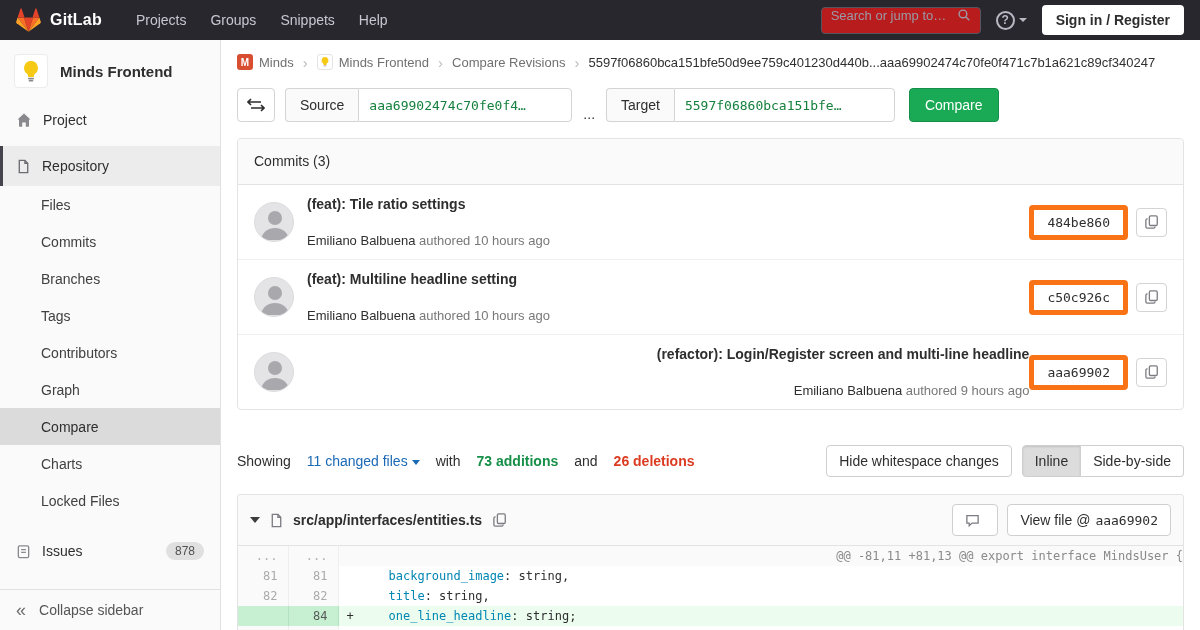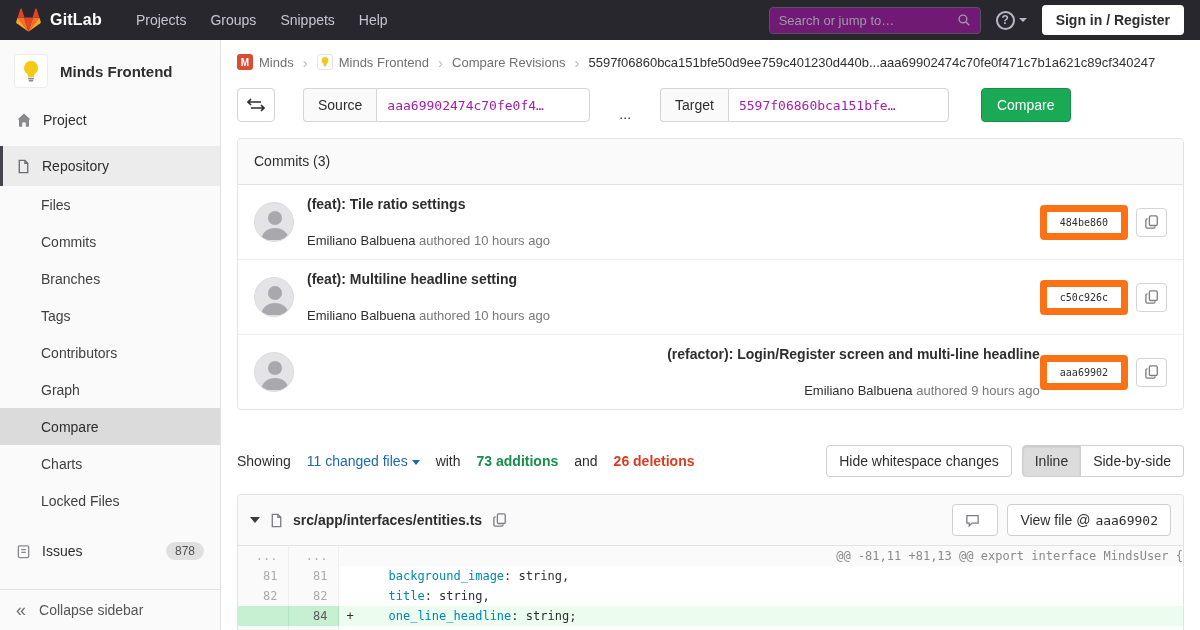--- a/index.html
+++ b/index.html
@@ -7,21 +7,21 @@
   body { font-family:"Liberation Sans", sans-serif; background:#fff; position:relative; overflow:hidden; color:#2e2e2e; }
   svg { display:block; }
 
   
   .navbar { position:absolute; top:0; left:0; width:1200px; height:40px; background:#28272e; display:flex; align-items:center; padding:0 16px; z-index:20; }
   .brand { display:flex; align-items:center; gap:9px; }
   .brand-name { color:#fff; font-weight:bold; font-size:16px; letter-spacing:.2px; }
   .nav-menu { display:flex; margin-left:22px; }
   .nav-menu-item { color:#c8c6d1; font-size:14px; padding:10px 12px; cursor:pointer; }
   .nav-right { margin-left:auto; display:flex; align-items:center; gap:15px; }
-  .search-box { width:212px; height:27px; background:#701a75; border:1px solid #56545f; border-radius:4px; display:flex; align-items:center; padding:0 9px; }
+  .search-box { width:160px; height:27px; background:#b91c1c; border:1px solid #56545f; border-radius:4px; display:flex; align-items:flex-start; padding:0 9px; }
   .search-box input { flex:1; background:transparent; border:none; outline:none; color:#c5c3cd; font-size:13px; font-family:"Liberation Sans", sans-serif; min-width:0; }
   .search-box input::placeholder { color:#9c9aa6; }
   .help-wrap { display:flex; align-items:center; gap:4px; cursor:pointer; }
   .help-circle { width:19px; height:19px; border-radius:50%; border:2px solid #b9b7c2; color:#b9b7c2; font-size:12px; font-weight:bold; display:flex; align-items:center; justify-content:center; }
   .caret-dn { width:0; height:0; border-left:4px solid transparent; border-right:4px solid transparent; border-top:4px solid #b9b7c2; }
   .signin-btn { background:#fff; color:#2e2e2e; font-size:14px; font-weight:bold; border:none; border-radius:4px; padding:7px 14px; cursor:pointer; font-family:"Liberation Sans", sans-serif; }
 
   
   .sidebar { position:absolute; top:40px; left:0; width:221px; height:590px; background:#fafafa; border-right:1px solid #e1e1e1; }
   .context-header { display:flex; align-items:center; gap:12px; padding:14px 16px 12px 14px; cursor:pointer; }
@@ -40,39 +40,39 @@
   
   .main { position:absolute; top:40px; left:221px; width:979px; height:590px; background:#fff; padding:0 16px; overflow:hidden; }
 
   .breadcrumbs { display:flex; align-items:center; gap:9px; height:36px; padding-top:8px; font-size:13px; color:#707070; white-space:nowrap; }
   .crumb { display:flex; align-items:center; gap:6px; cursor:pointer; }
   .crumb-avatar { width:16px; height:16px; border-radius:3px; display:flex; align-items:center; justify-content:center; font-size:10px; font-weight:bold; color:#fff; background:#d84e31; }
   .crumb-avatar.light { background:#fff; border:1px solid #e3e3e3; }
   .crumb-sep { color:#bcbcbc; font-size:15px; line-height:1; }
   .crumb-current { color:#303030; font-size:13px; overflow:hidden; text-overflow:ellipsis; }
 
-  .compare-form { display:flex; align-items:flex-end; gap:28px; margin-top:12px; }
+  .compare-form { display:flex; align-items:flex-end; gap:10px; margin-top:12px; }
   .swap-btn { width:38px; height:34px; background:#fff; border:1px solid #d4d4d4; border-radius:4px; display:flex; align-items:center; justify-content:center; cursor:pointer; }
   .input-group { display:flex; height:34px; }
   .ig-label { display:flex; align-items:center; padding:0 14px; background:#fafafa; border:1px solid #d4d4d4; border-right:none; border-radius:4px 0 0 4px; font-size:14px; color:#2e2e2e; }
-  .ig-input { border:1px solid #d4d4d4; border-radius:0 4px 4px 0; background:#fff; font-family:"DejaVu Sans Mono","Liberation Mono",monospace; font-size:13px; color:#a21caf; padding:0 10px; outline:none; }
+  .ig-input { border:1px solid #d4d4d4; border-radius:0 4px 4px 0; background:#fff; font-family:"DejaVu Sans Mono","Liberation Mono",monospace; font-size:13px; color:#15803d; padding:0 10px; outline:none; }
   .dots-sep { font-size:14px; color:#2e2e2e; margin:0 1px; }
   .compare-btn { height:34px; background:#1aaa55; border:1px solid #168f48; color:#fff; font-size:14px; border-radius:4px; padding:0 15px; margin-left:4px; cursor:pointer; font-family:"Liberation Sans", sans-serif; }
 
   .commits-panel { margin-top:16px; border:1px solid #e3e3e3; border-radius:4px; background:#fff; }
   .panel-header { padding:13px 16px; background:#fafafa; border-bottom:1px solid #e3e3e3; font-size:14px; color:#2e2e2e; border-radius:4px 4px 0 0; line-height:19px; }
   .commit-row { display:flex; align-items:center; padding:11px 16px; border-bottom:1px solid #efefef; }
   .commit-row:last-child { border-bottom:none;text-align:right; }
   .commit-avatar { width:40px; height:40px; border-radius:50%; background:#e4e4e7; border:1px solid #dcdcdf; overflow:hidden; flex:none; }
   .commit-info { margin-left:13px; flex:1; min-width:0; }
   .commit-title { font-size:14px; font-weight:bold; color:#2e2e2e; cursor:pointer; }
   .commit-meta { font-size:13px; color:#787878; margin-top:21px; }
   .commit-author { color:#2e2e2e; cursor:pointer; }
   .commit-right { display:flex; align-items:center; gap:8px; }
-  .sha-badge { border:7px solid #f97316; border-radius:4px; background:#fff; font-family:"DejaVu Sans Mono","Liberation Mono",monospace; font-size:10px; color:#2e2e2e; padding:5px 13px; cursor:pointer; }
+  .sha-badge { border:5px solid #f97316; border-radius:4px; background:#fff; font-family:"DejaVu Sans Mono","Liberation Mono",monospace; font-size:13px; color:#2e2e2e; padding:5px 13px; cursor:pointer; }
   .icon-btn { width:31px; height:29px; border:1px solid #d4d4d4; border-radius:4px; background:#fff; display:flex; align-items:center; justify-content:center; cursor:pointer; }
 
   .summary-row { display:flex; align-items:center; margin-top:35px; font-size:14px; color:#2e2e2e; }
   .summary-text { display:flex; align-items:baseline; gap:16px; }
   .files-link { color:#1b69b6; cursor:pointer; display:inline-flex; align-items:center; gap:4px; }
   .files-caret { width:0; height:0; border-left:4px solid transparent; border-right:4px solid transparent; border-top:5px solid #1b69b6; position:relative; top:1px; }
   .additions { color:#168f48; font-weight:bold; }
   .deletions { color:#db3b21; font-weight:bold; }
   .summary-actions { margin-left:auto; display:flex; align-items:center; gap:10px; }
   .btn { height:32px; display:flex; align-items:center; padding:0 12px; background:#fff; border:1px solid #cfcfcf; border-radius:4px; font-size:14px; color:#2e2e2e; cursor:pointer; font-family:"Liberation Sans", sans-serif; }

